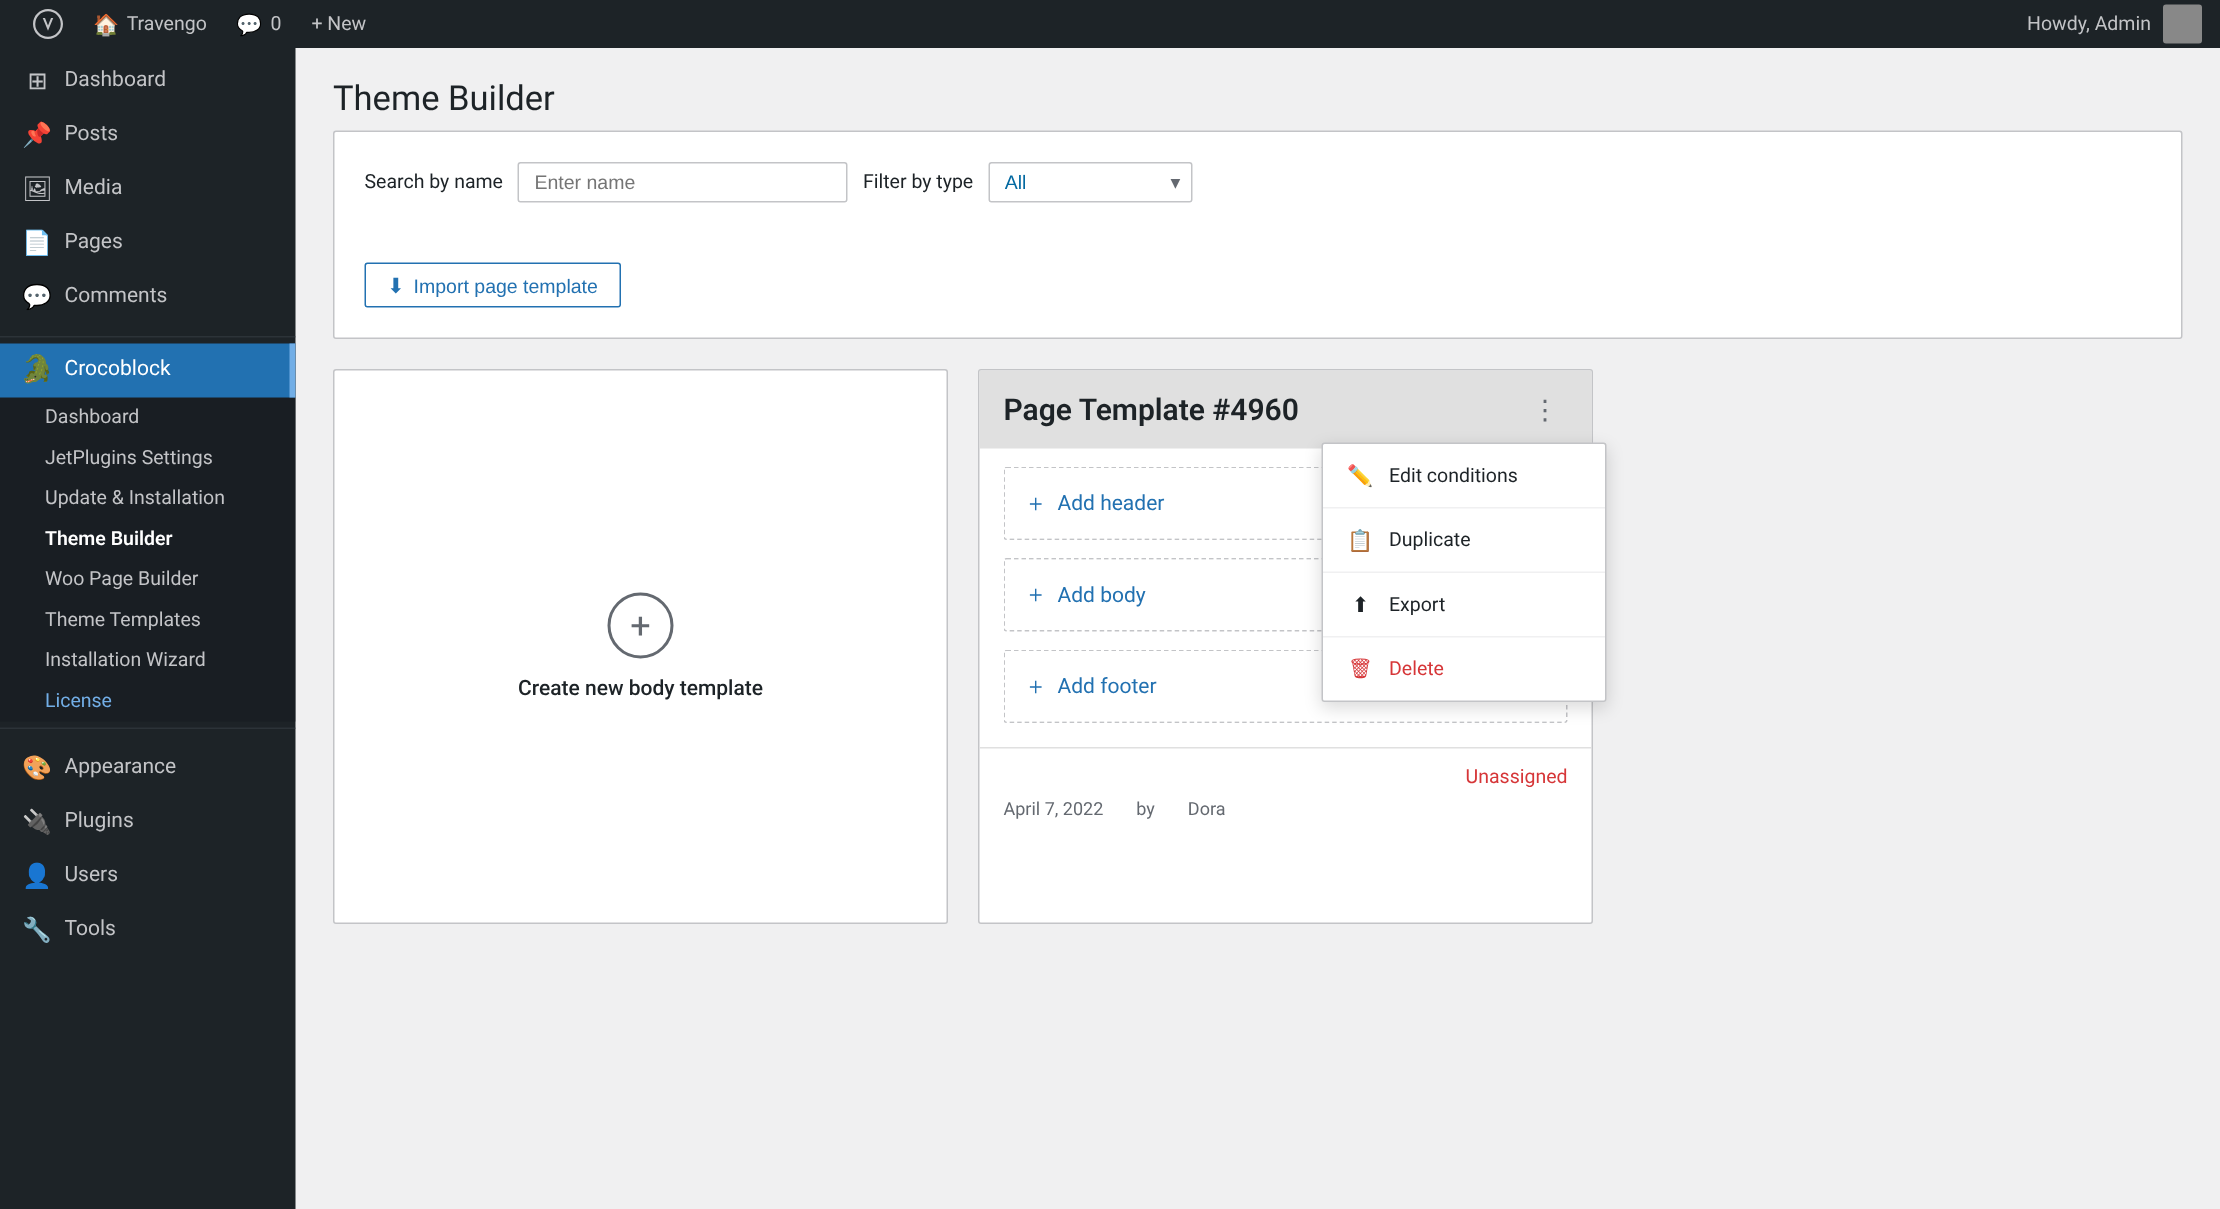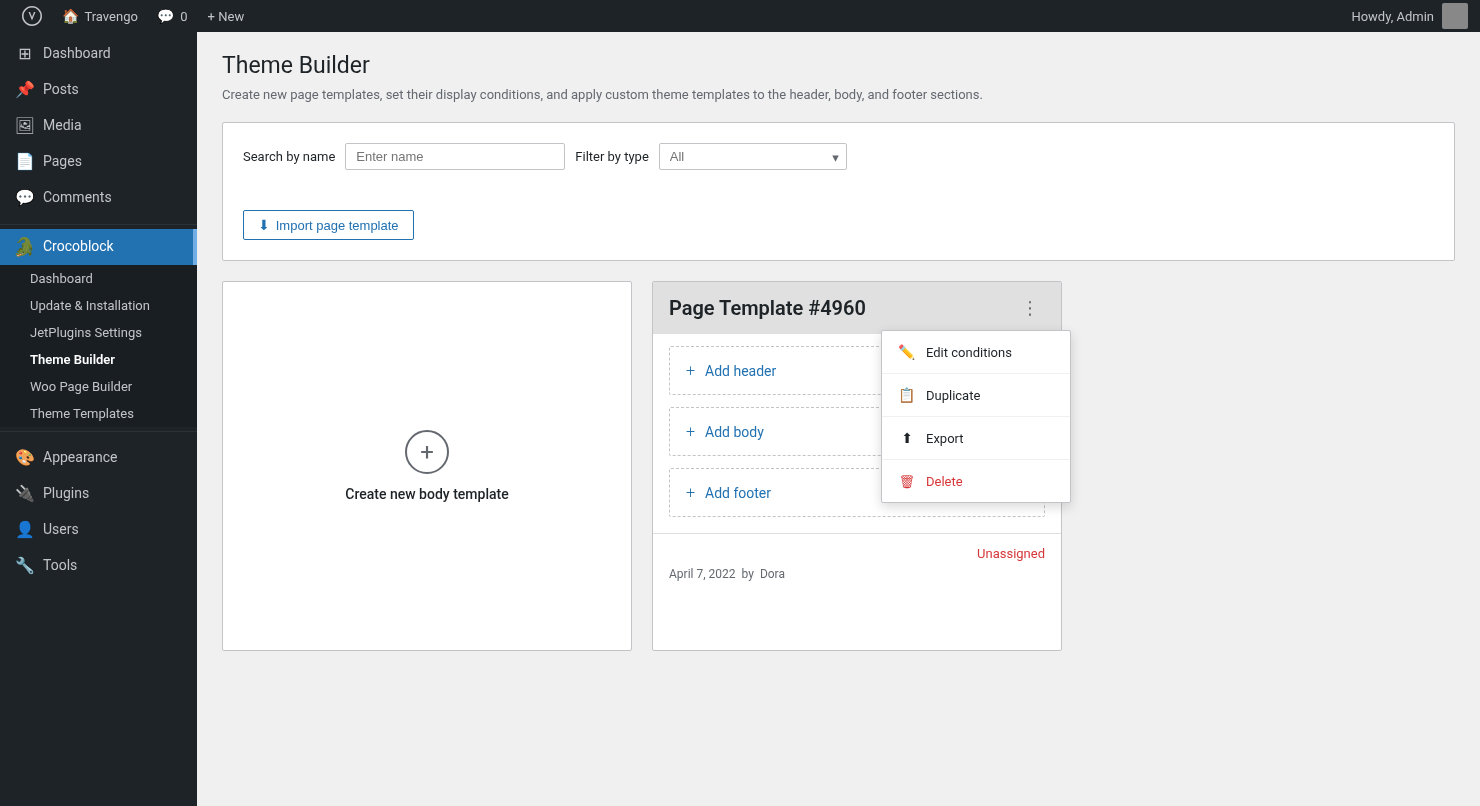--- a/index.html
+++ b/index.html
@@ -98,27 +98,27 @@
       font-size: 13px;
       width: 220px;
       color: #2c3338;
       outline: none;
     }
     .filter-select {
       border: 1px solid #c3c4c7;
       border-radius: 2px;
       padding: 5px 30px 5px 10px;
       font-size: 13px;
-      color: #737373;
+      color: #0369a1;
       background: #fff;
       appearance: none;
       -webkit-appearance: none;
       cursor: pointer;
       outline: none;
-      width: 188px;
+      width: 136px;
     }
     .select-wrapper { position: relative; display: inline-block; }
     .select-wrapper::after {
       content: '▾';
       position: absolute;
       right: 8px;
       top: 50%;
       transform: translateY(-50%);
       pointer-events: none;
       color: #646970;
@@ -211,21 +211,21 @@
       margin-top: 12px;
       gap: 10px;
       color: #2271b1;
       cursor: pointer;
       font-size: 14px;
     }
     .section-plus { font-size: 16px; font-weight: 300; }
 
     .template-card-footer { padding: 12px 16px; border-top: 1px solid #e0e0e0; }
     .unassigned-label { color: #d63638; font-size: 13px; text-align: right; }
-    .meta-row { display: flex; align-items: center; gap: 6px; color: #646970; font-size: 12px; margin-top: 6px; }
+    .meta-row { display: flex; align-items: center; gap: 22px; color: #646970; font-size: 12px; margin-top: 6px; }
 
     
     .context-menu {
       position: absolute;
       top: 48px;
       right: -10px;
       background: #fff;
       border: 1px solid #c3c4c7;
       border-radius: 2px;
       box-shadow: 0 4px 12px rgba(0,0,0,0.15);
@@ -303,25 +303,27 @@
 
     <hr class="sidebar-divider">
 
     <div class="sidebar-item active-parent">
       <span class="sidebar-icon" style="font-size:18px;">🐊</span>
       <span>Crocoblock</span>
     </div>
 
     <div class="croco-submenu">
       <div class="croco-submenu-item">Dashboard</div>
+      <div class="croco-submenu-item">JetPlugins Settings</div>
       <div class="croco-submenu-item">Update &amp; Installation</div>
-      <div class="croco-submenu-item">JetPlugins Settings</div>
       <div class="croco-submenu-item active">Theme Builder</div>
       <div class="croco-submenu-item">Woo Page Builder</div>
       <div class="croco-submenu-item">Theme Templates</div>
+      <div class="croco-submenu-item">Installation Wizard</div>
+      <div class="croco-submenu-item blue-link">License</div>
     </div>
 
     <hr class="sidebar-divider">
 
     <div class="sidebar-section">
       <div class="sidebar-item">
         <span class="sidebar-icon">🎨</span>
         <span>Appearance</span>
       </div>
       <div class="sidebar-item">
@@ -334,21 +336,20 @@
       </div>
       <div class="sidebar-item">
         <span class="sidebar-icon">🔧</span>
         <span>Tools</span>
       </div>
     </div>
   </div>
 
   <div id="content">
     <h1 class="page-title">Theme Builder</h1>
-    <p class="page-subtitle">Create new page templates, set their display conditions, and apply custom theme templates to the header, body, and footer sections.</p>
 
     <div class="filter-bar">
       <div style="display:flex; align-items:flex-start; gap:10px; flex-wrap:wrap;">
         <div class="filter-group">
           <label class="filter-label">Search by name</label>
           <input class="filter-input" type="text" placeholder="Enter name" style="">
         </div>
         <div class="filter-group">
           <label class="filter-label">Filter by type</label>
           <div class="select-wrapper">

